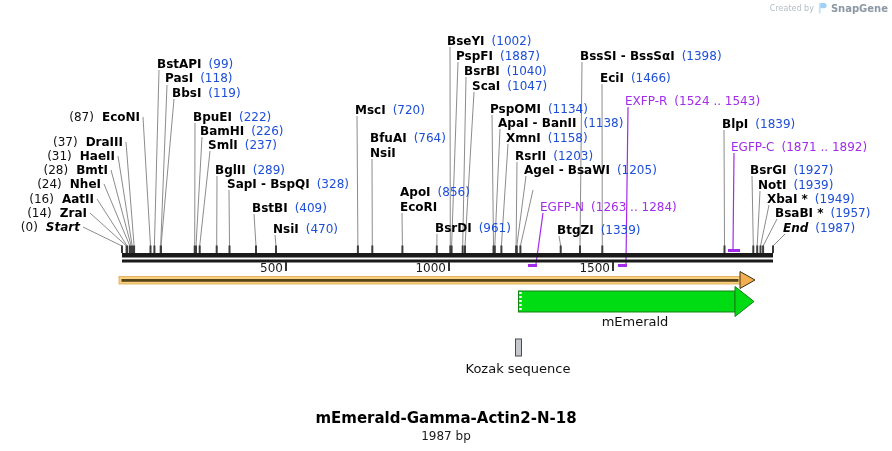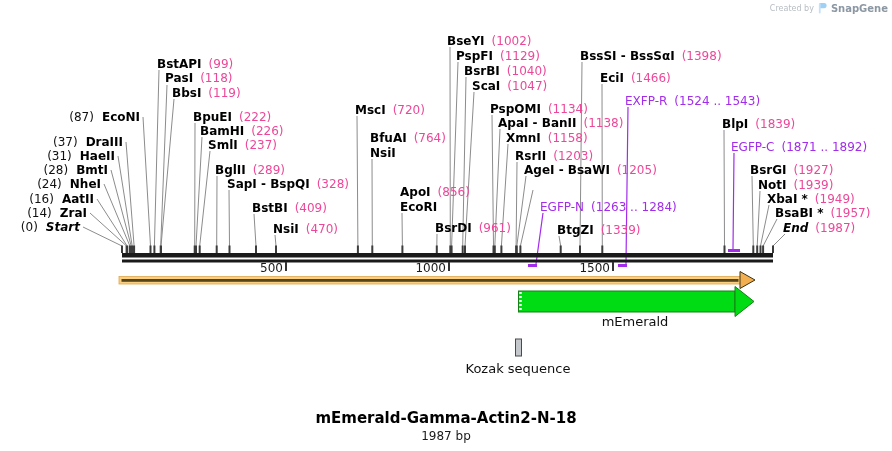--- a/index.html
+++ b/index.html
@@ -3,21 +3,21 @@
 <meta charset="utf-8">
 <style>
   html,body{margin:0;padding:0;background:#fff;}
   #stage{
     position:relative;width:892px;height:451px;background:#ffffff;overflow:hidden;
     font-family:"DejaVu Sans","Liberation Sans",sans-serif;
   }
   #maplayer{position:absolute;left:0;top:0;}
   .lbl{position:absolute;white-space:nowrap;font-size:12px;color:#000;line-height:14px;}
   .lbl .nm{font-weight:bold;}
-  .lbl .pos{font-weight:normal;margin-left:7px;color:#ec4899;}
+  .lbl .pos{font-weight:normal;margin-left:7px;color:#1d4ed8;}
   .lbl .pre{font-weight:normal;margin-right:8px;color:#101010;}
   .lbl.ralign{transform:translateX(-100%);}
   .lbl.se .nm{font-style:italic;margin-top:8px;}
   .lbl.primer{color:#A22CEA;}
   .lbl.primer .nm{font-weight:normal;color:#A22CEA;}
   .lbl.primer .pos{color:#A22CEA;}
   .ruler-num{position:absolute;font-size:12px;color:#1a1a1a;transform:translateX(-100%);}
   .feat-lbl{position:absolute;font-size:13px;color:#101010;transform:translateX(-50%);white-space:nowrap;}
   .title-block{position:absolute;left:446px;top:409px;transform:translateX(-50%);text-align:center;width:500px;}
   .title-main{font-size:15px;font-weight:bold;color:#000;}
@@ -110,21 +110,21 @@
   <div class="lbl" style="left:273px;top:222px"><span class="nm">NsiI</span><span class="pos">(470)</span></div>
 
   <div class="lbl" style="left:355px;top:103px"><span class="nm">MscI</span><span class="pos">(720)</span></div>
   <div class="lbl" style="left:370px;top:131px"><span class="nm">BfuAI</span><span class="pos">(764)</span></div>
   <div class="lbl" style="left:370px;top:146px"><span class="nm">NsiI</span></div>
   <div class="lbl" style="left:400px;top:185px"><span class="nm">ApoI</span><span class="pos">(856)</span></div>
   <div class="lbl" style="left:400px;top:200px"><span class="nm">EcoRI</span></div>
   <div class="lbl" style="left:435px;top:221px"><span class="nm">BsrDI</span><span class="pos">(961)</span></div>
 
   <div class="lbl" style="left:447px;top:34px"><span class="nm">BseYI</span><span class="pos">(1002)</span></div>
-  <div class="lbl" style="left:456px;top:49px"><span class="nm">PspFI</span><span class="pos">(1129)</span></div>
+  <div class="lbl" style="left:456px;top:49px"><span class="nm">PspFI</span><span class="pos">(1887)</span></div>
   <div class="lbl" style="left:464px;top:64px"><span class="nm">BsrBI</span><span class="pos">(1040)</span></div>
   <div class="lbl" style="left:472px;top:79px"><span class="nm">ScaI</span><span class="pos">(1047)</span></div>
   <div class="lbl" style="left:490px;top:102px"><span class="nm">PspOMI</span><span class="pos">(1134)</span></div>
   <div class="lbl" style="left:498px;top:116px"><span class="nm">ApaI - BanII</span><span class="pos">(1138)</span></div>
   <div class="lbl" style="left:506px;top:131px"><span class="nm">XmnI</span><span class="pos">(1158)</span></div>
   <div class="lbl" style="left:515px;top:149px"><span class="nm">RsrII</span><span class="pos">(1203)</span></div>
   <div class="lbl" style="left:524px;top:163px"><span class="nm">AgeI - BsaWI</span><span class="pos">(1205)</span></div>
   <div class="lbl primer" style="left:540px;top:200px"><span class="nm">EGFP-N</span><span class="pos">(1263 .. 1284)</span></div>
   <div class="lbl" style="left:557px;top:223px"><span class="nm">BtgZI</span><span class="pos">(1339)</span></div>
 

